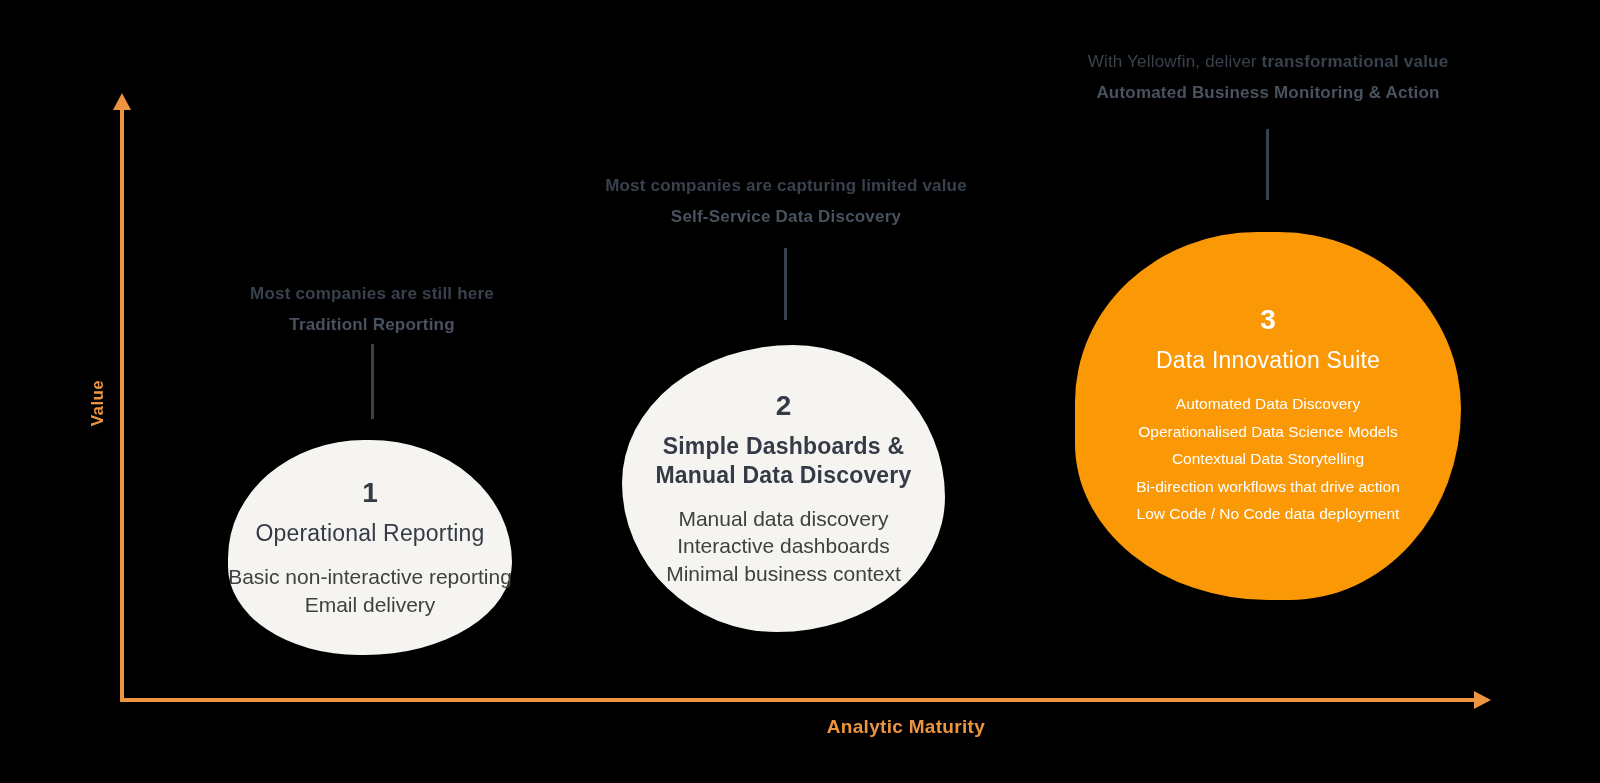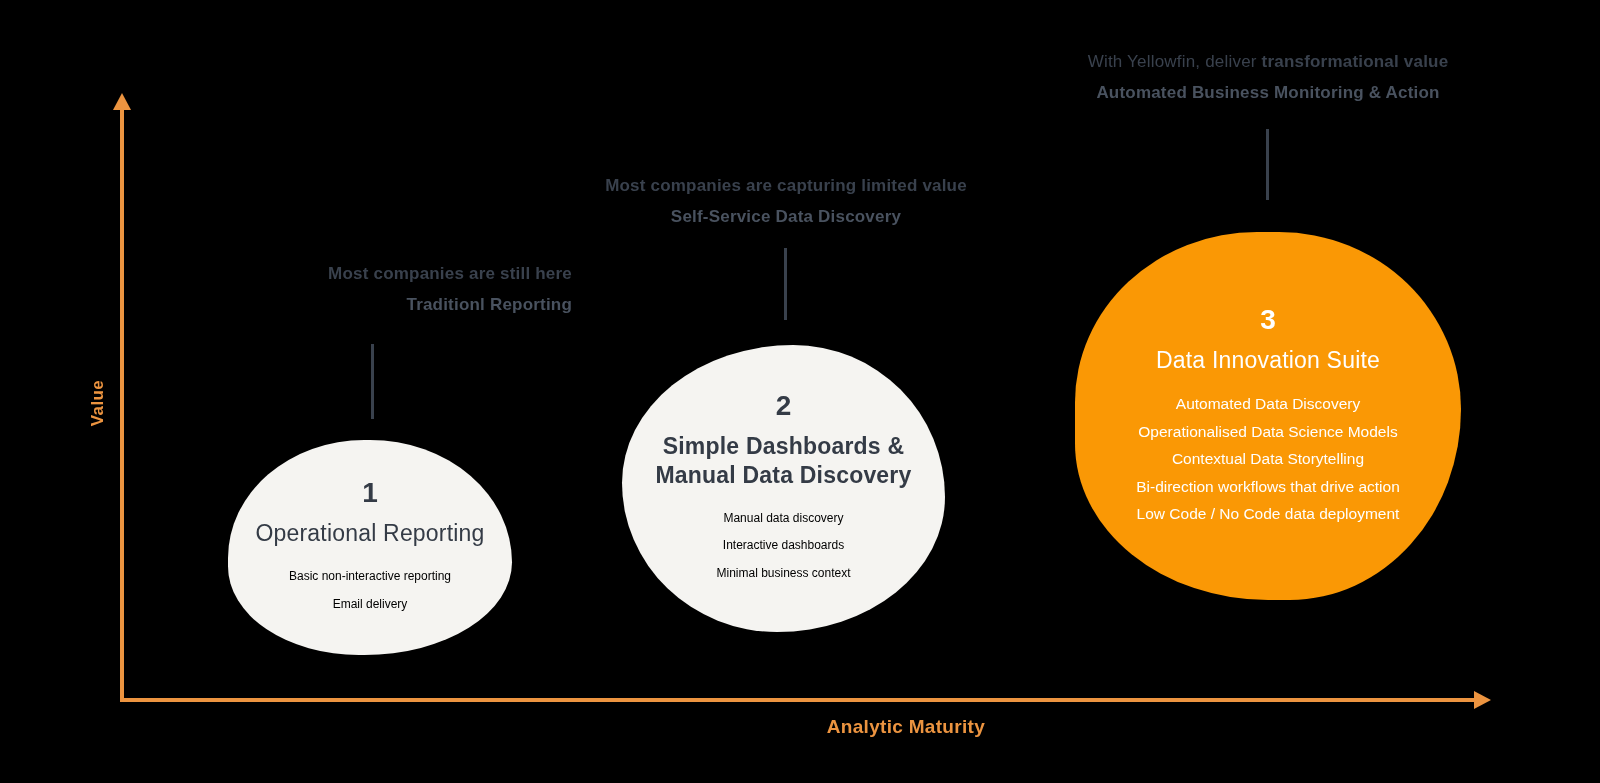--- a/index.html
+++ b/index.html
@@ -50,21 +50,21 @@
 
   
   .annotation {
     position: absolute; text-align: center;
     font-size: 17px; line-height: 31px; letter-spacing: .2px;
   }
   .annotation .line1 { color: #39414D; font-weight: 700; }
   .annotation .line2 { color: #49525F; font-weight: 700; }
   .annotation .prefix { font-weight: 400; color: #39414D; }
   .annotation .bold { font-weight: 700; color: #39414D; }
-  .ann-1 { left: 172px; top: 258px; width: 400px; text-align: right; }
+  .ann-1 { left: 172px; top: 278px; width: 400px; }
   .ann-2 { left: 536px; top: 170px; width: 500px; }
   .ann-3 { left: 1018px; top: 46px; width: 500px; }
 
   .connector {
     position: absolute; width: 3px; background: #39414D;
   }
   .conn-1 { left: 371px; top: 344px; height: 75px; }
   .conn-2 { left: 784px; top: 248px; height: 72px; }
   .conn-3 { left: 1266px; top: 129px; height: 71px; }
 
@@ -92,21 +92,21 @@
   }
 
   .blob-number {
     font-size: 28px; font-weight: 700; color: #343B46; margin-bottom: 10px;
   }
   .blob-title {
     font-size: 23px; color: #343B46; line-height: 29px; margin-bottom: 15px;
     letter-spacing: .2px;
   }
   .blob-2 .blob-title { max-width: 260px; font-weight: bold; }
-  .blob-items { font-size: 12px; color: #000000; line-height: 27.5px; }
+  .blob-items { font-size: 21px; color: #404040; line-height: 27.5px; }
   .blob-orange .blob-number,
   .blob-orange .blob-title { color: #FFFFFF; }
   .blob-orange .blob-items { color: #FFFFFF; font-size: 15.5px; line-height: 27.6px; }
 </style>
 </head>
 <body>
 
 <div class="stage">
 
   <div class="y-axis-line"></div>

